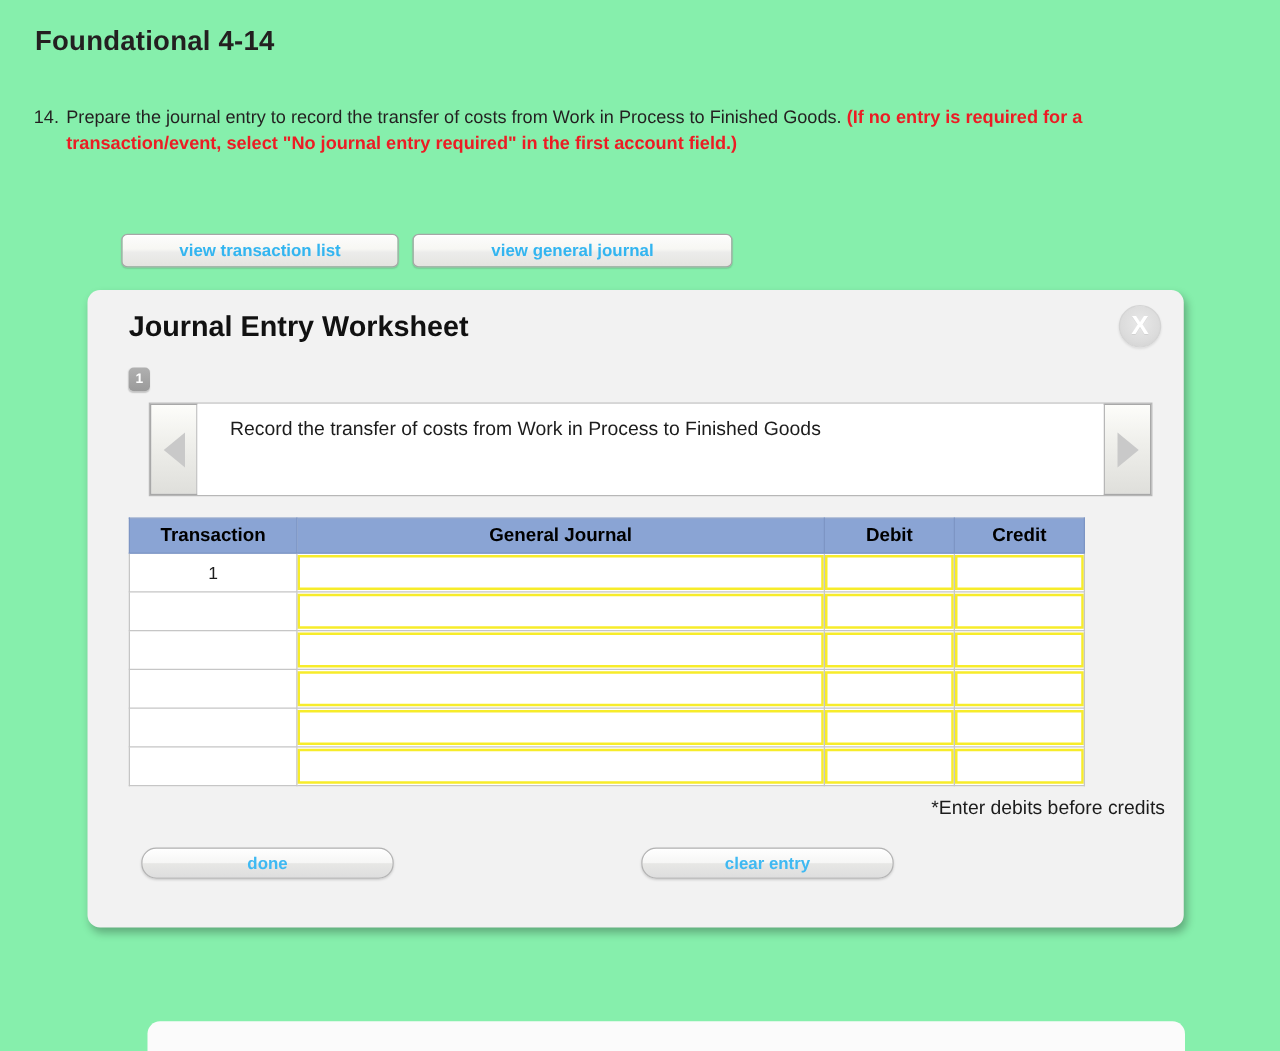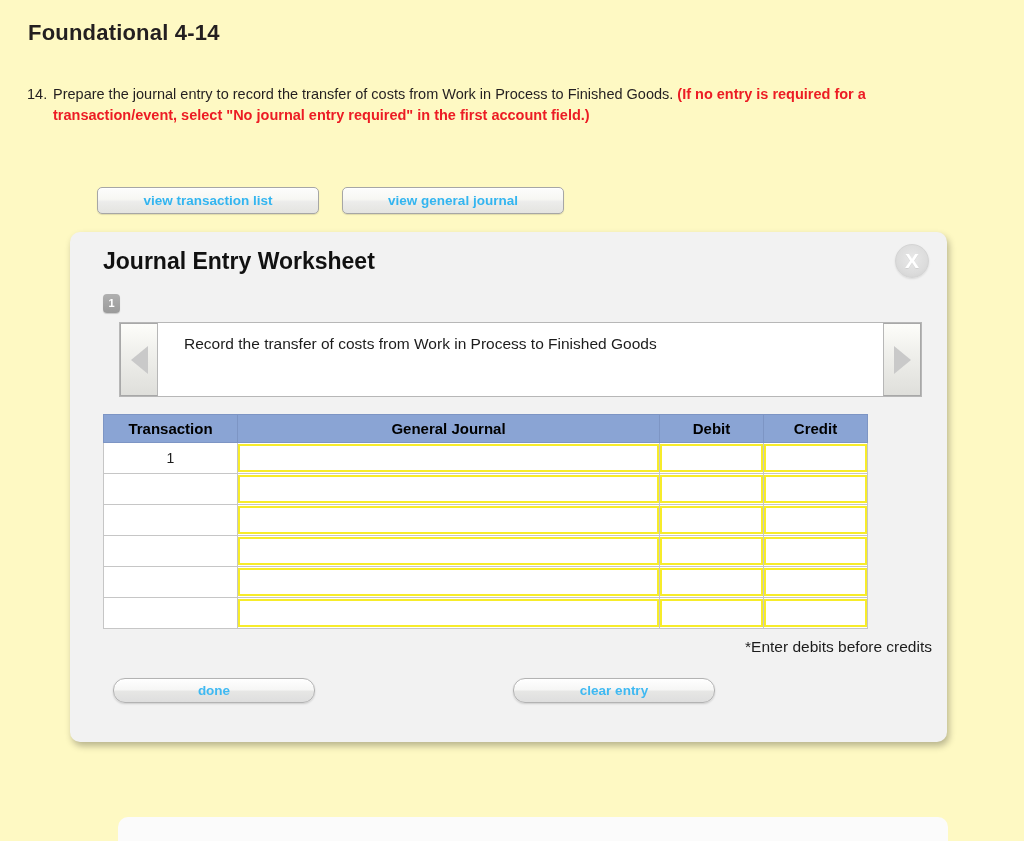--- a/index.html
+++ b/index.html
@@ -4,21 +4,21 @@
 <style>
   * { box-sizing: border-box; }
   html, body {
     margin: 0; padding: 0;
     width: 1024px; height: 841px;
     background: #ffffff;
     font-family: "Liberation Sans", sans-serif;
     overflow: hidden;
   }
 
-  #root { position: relative; width: 1024px; height: 841px; background: #fef9c3; }
+  #root { position: relative; width: 1024px; height: 841px; background: #86efac; }
 
   
   .page-title {
     position: absolute;
     left: 28px; top: 20px;
     font-size: 22px;
     font-weight: bold;
     color: #231f20;
     letter-spacing: 0.2px;
   }
@@ -63,21 +63,21 @@
     font-weight: bold;
     font-size: 13.5px;
     border: 1px solid #a6a6a6;
     border-radius: 5px;
     background: linear-gradient(to bottom, #fdfdfc 0%, #f7f7f3 45%, #ececeb 55%, #e4e4e0 100%);
     box-shadow: 0 1px 1px rgba(0,0,0,0.12), inset 0 1px 0 #ffffff;
     cursor: pointer;
     user-select: none;
   }
   #btn-view-transaction { width: 222px; }
-  #btn-view-journal { width: 222px; margin-left: 23px; }
+  #btn-view-journal { width: 256px; margin-left: 11px; }
 
   
   .panel {
     position: absolute;
     left: 70px; top: 232px;
     width: 877px; height: 510px;
     background: #f2f2f2;
     border-radius: 10px;
     box-shadow: 2px 4px 7px rgba(0,0,0,0.28);
   }

